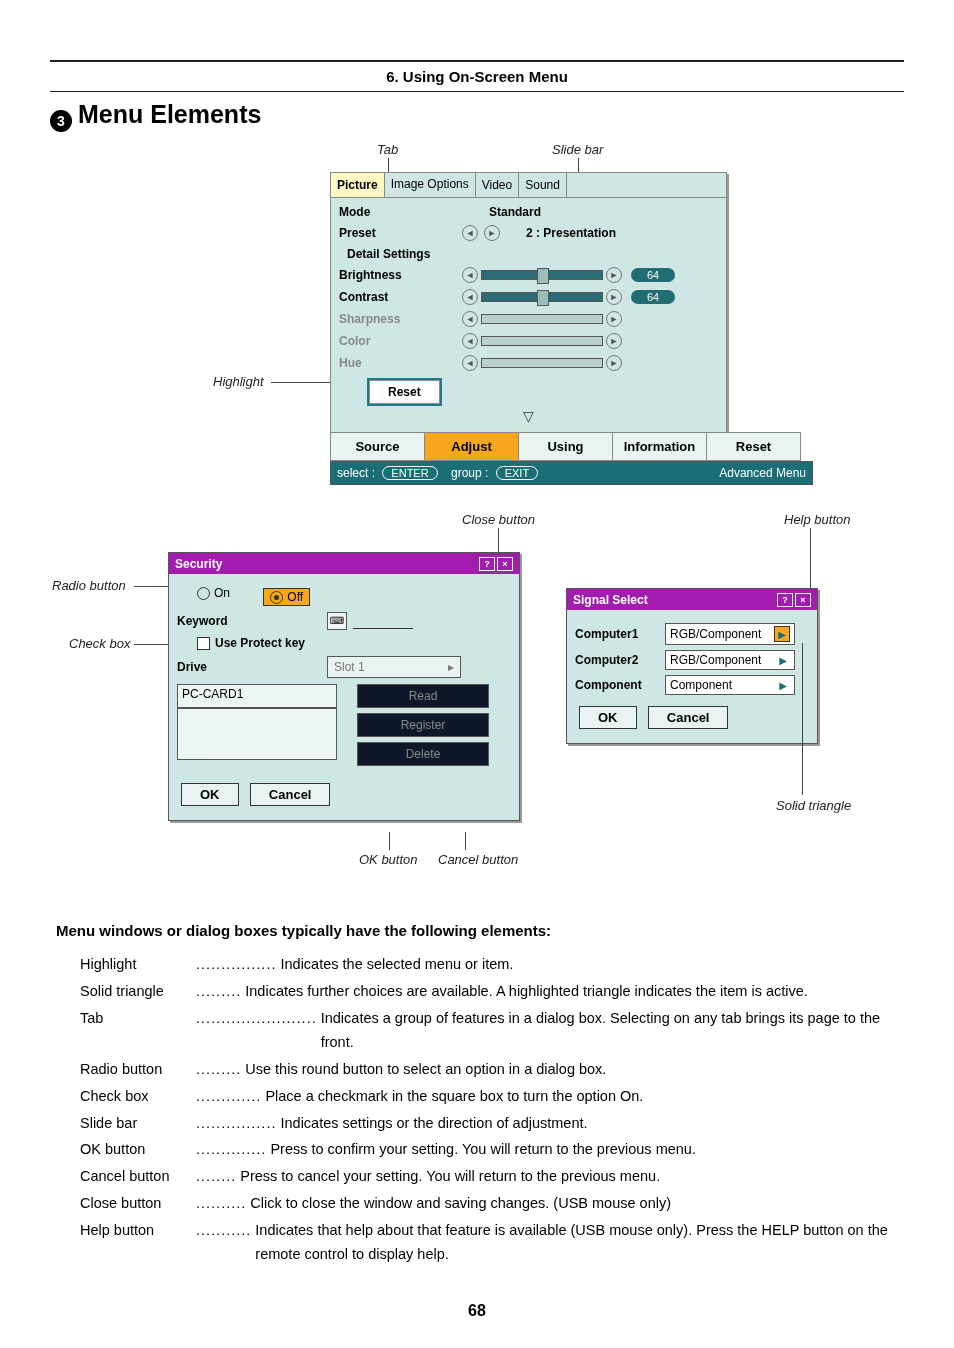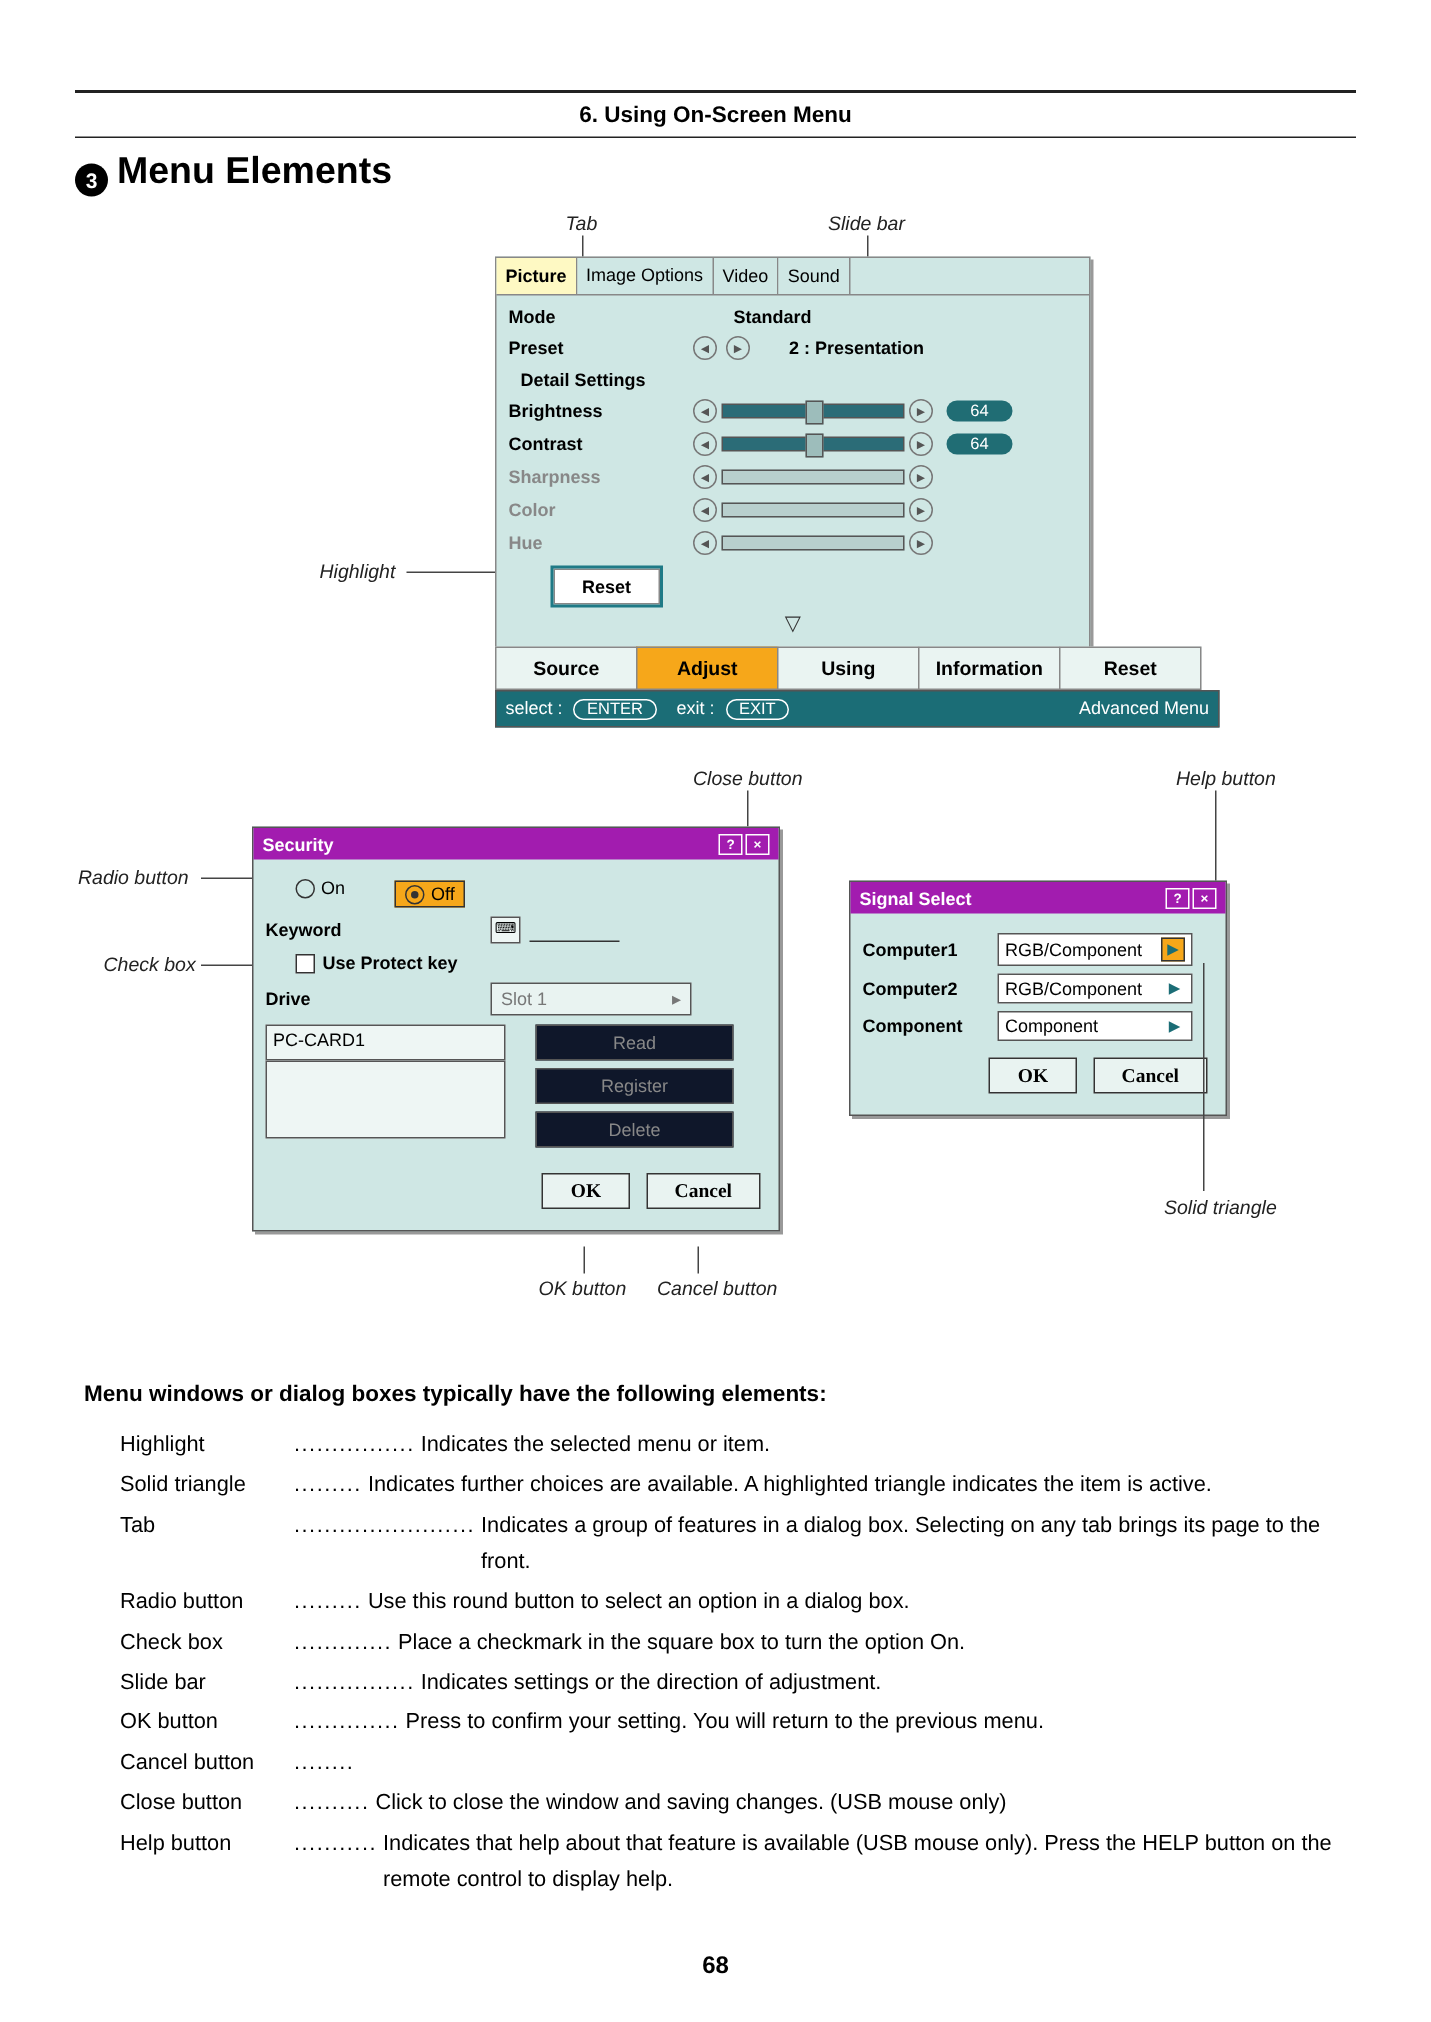--- a/index.html
+++ b/index.html
@@ -46,21 +46,21 @@
   .radio .dot { width:11px; height:11px; border:1px solid #333; border-radius:50%; margin-right:4px; display:inline-flex; align-items:center; justify-content:center; }
   .radio.sel { background:#f6a71a; padding:1px 6px; border:1px solid #333; }
   .radio.sel .dot::after { content:""; width:5px; height:5px; background:#333; border-radius:50%; }
   .chk { display:inline-block; width:11px; height:11px; border:1px solid #333; margin-right:5px; vertical-align:-2px; background:#fff; }
   .sec-row { display:flex; align-items:center; margin:6px 0; }
   .sec-label { width:150px; font-weight:bold; }
   .combo { border:1px solid #555; background:#e9f3f1; padding:3px 6px; width:120px; display:flex; justify-content:space-between; align-items:center; font-size:12px; color:#777; }
   .btn { border:1px solid #555; background:#0f172a; padding:4px 0; width:130px; text-align:center; font-size:12px; color:#888; margin-bottom:5px; }
   .big-box { border:1px solid #555; background:#eef6f4; padding:2px 4px; height:18px; width:150px; font-size:12px; }
   .big-area { border:1px solid #555; background:#eef6f4; padding:2px 4px; height:46px; width:150px; }
-  .dlg-actions { text-align:right; padding:6px 0;font-family:Liberation Serif, serif; }
+  .dlg-actions { text-align:left; padding:6px 0; }
   .dlg-actions .b { display:inline-block; border:1px solid #333; padding:3px 18px; margin:0 4px; font-size:13px; font-weight:bold; background:#e9f3f1; }
 
   
   .sig-row { display:flex; align-items:center; margin:5px 0; font-size:12px; }
   .sig-label { width:90px; font-weight:bold; }
   .sig-combo { border:1px solid #555; background:#fff; padding:2px 4px; width:120px; display:flex; justify-content:space-between; align-items:center; font-size:12px; }
   .tri { width:14px; height:14px; display:inline-flex; align-items:center; justify-content:center; font-size:10px; color:#1b6d76; }
   .tri.active { background:#f6a71a; border:1px solid #333; }
 
   
@@ -156,21 +156,21 @@
   </div>
 
   <div class="main-tabs">
     <div class="main-tab">Source</div>
     <div class="main-tab active">Adjust</div>
     <div class="main-tab">Using</div>
     <div class="main-tab">Information</div>
     <div class="main-tab">Reset</div>
   </div>
   <div class="status-bar">
-    <span><span>select :</span> <span class="pill">ENTER</span> &nbsp;&nbsp; <span>exit :</span> <span class="pill">EXIT</span></span>
+    <span><span>select :</span> <span class="pill">ENTER</span> &nbsp;&nbsp; <span>group :</span> <span class="pill">EXIT</span></span>
     <span>Advanced Menu</span>
   </div>
 
   <div class="callout" style="left:412px; top:370px;">Close button</div>
   <div class="callout-line" style="left:448px; top:386px; width:1px; height:24px;"></div>
   <div class="callout" style="left:734px; top:370px;">Help button</div>
   <div class="callout-line" style="left:760px; top:386px; width:1px; height:64px;"></div>
 
   <div class="callout" style="left:2px; top:436px;">Radio button</div>
   <div class="callout-line" style="left:84px; top:444px; width:50px; height:1px;"></div>
@@ -305,20 +305,21 @@
         <div class="def-desc">Indicates settings or the direction of adjustment.</div>
       </div>
       <div class="def-row">
         <div class="def-term">OK button</div>
         <div class="def-dots">..............</div>
         <div class="def-desc">Press to confirm your setting. You will return to the previous menu.</div>
       </div>
       <div class="def-row">
         <div class="def-term">Cancel button</div>
         <div class="def-dots">........</div>
+        <div class="def-desc">Press to cancel your setting. You will return to the previous menu.</div>
       </div>
       <div class="def-row">
         <div class="def-term">Close button</div>
         <div class="def-dots">..........</div>
         <div class="def-desc">Click to close the window and saving changes. (USB mouse only)</div>
       </div>
       <div class="def-row">
         <div class="def-term">Help button</div>
         <div class="def-dots">...........</div>
         <div class="def-desc">Indicates that help about that feature is available (USB mouse only). Press the HELP button on the remote control to display help.</div>

